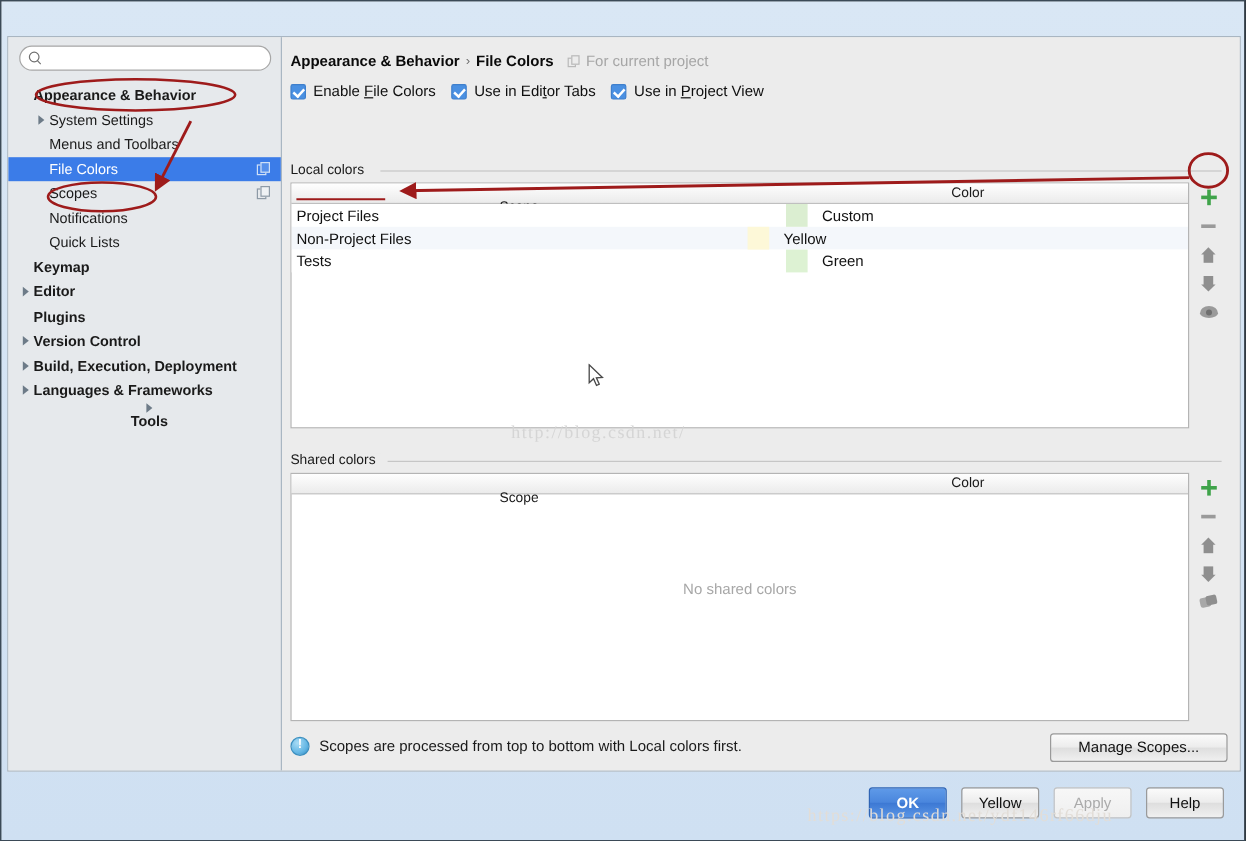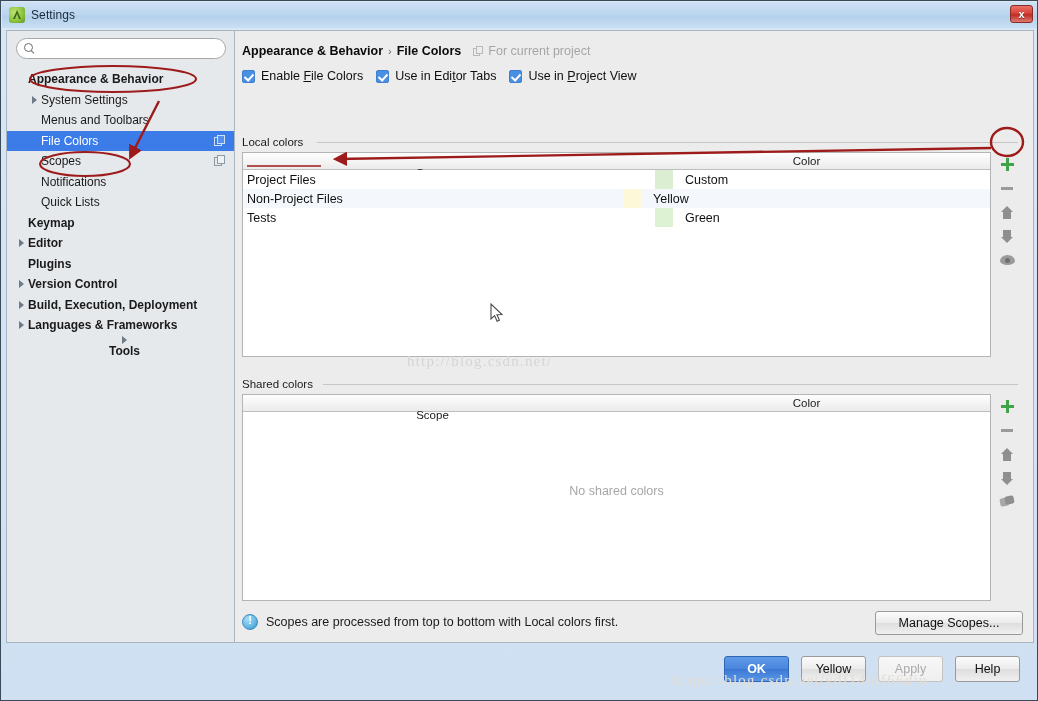--- a/index.html
+++ b/index.html
@@ -304,39 +304,34 @@
     border: 1px solid #2f65b5; color: #fff; font-weight: bold;
   }
   .dlgbtn.disabled { color: #aaaaaa; border-color: #c3c3c3;
     background: linear-gradient(to bottom, #f7f7f7 0%, #efefef 100%); }
 
   
   .wm {
     position: absolute; color: #d5d5d5; font-family: "Liberation Serif", serif;
     pointer-events: none; white-space: nowrap;
   }
-  #wm-mid { left: 406px; top: 352px; font-size: 15px; letter-spacing: 1.2px; }
+  #wm-mid { left: 425px; top: 352px; font-size: 15px; letter-spacing: 1.2px; }
   #wm-bottom { left: 672px; top: 671px; font-size: 15px; letter-spacing: 1.2px; color: #e2ddd7; }
 
   
   #annot { position: absolute; left: 0; top: 0; width: 1038px; height: 701px; pointer-events: none; }
 
   
   #cursor { position: absolute; left: 489px; top: 302px; width: 14px; height: 20px; }
 </style>
 </head>
 <body>
 
 <div id="window">
 
-  <div id="titlebar">
-    <div id="app-icon"></div>
-    <div id="title-text">Settings</div>
-    <div id="close-btn">x</div>
-  </div>
 
   <div id="body">
 
     <div id="leftpane">
       <div id="search-wrap">
         <span class="search-icon"></span>
         <input id="search-input" type="text" placeholder="" style="">
       </div>
       <div id="tree">
           <div class="tree-row" style="padding-left: 8px;">

